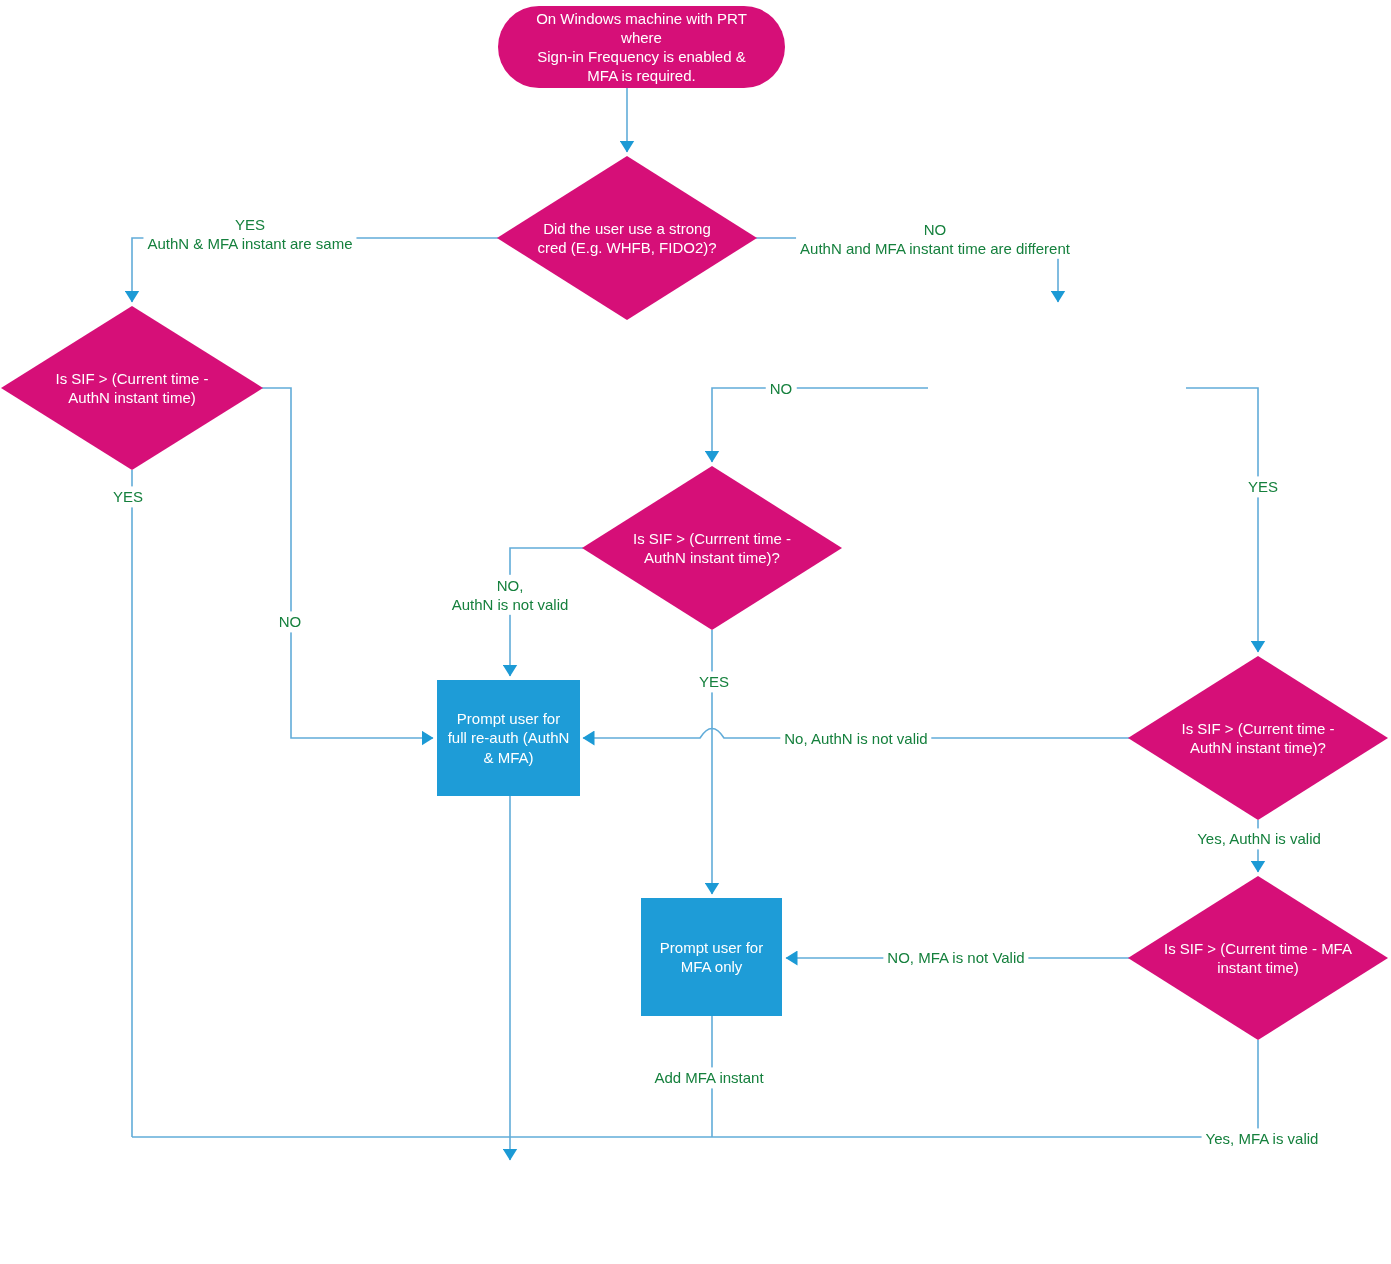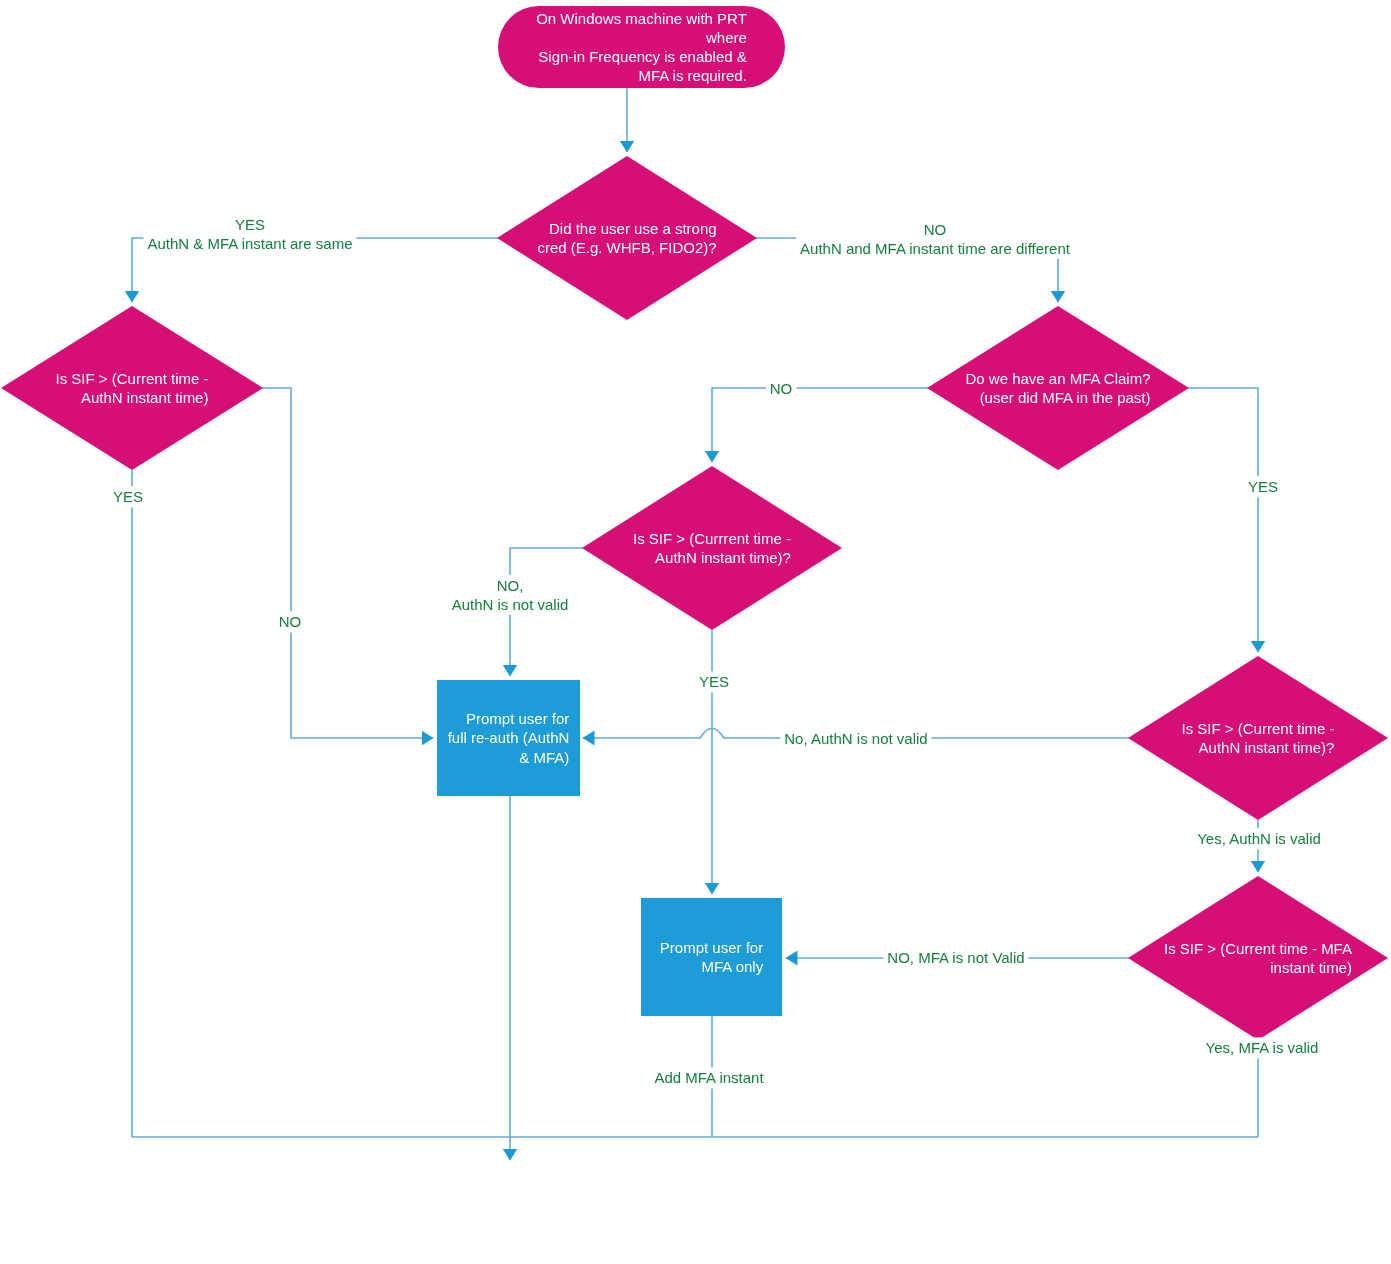--- a/index.html
+++ b/index.html
@@ -20,21 +20,21 @@
     fill: none;
     stroke: #61acd9;
     stroke-width: 1.6;
   }
   .node {
     position: absolute;
     z-index: 2;
     display: flex;
     align-items: center;
     justify-content: center;
-    text-align: right;
+    text-align: center;
     color: #ffffff;
     font-size: 15px;
     line-height: 1.28;
     white-space: pre-line;
   }
   .pink { background: #d60f78; }
   .blue { background: #1e9cd7; }
   .stadium { border-radius: 999px; }
   .diamond { clip-path: polygon(50% 0, 100% 50%, 50% 100%, 0 50%); }
   .elabel {
@@ -85,22 +85,20 @@
 where
 Sign-in Frequency is enabled &amp;
 MFA is required.</div>
 
   <div class="node pink diamond" style="left:497px; top:156px; width:260px; height:164px;">Did the user use a strong
 cred (E.g. WHFB, FIDO2)?</div>
 
   <div class="node pink diamond" style="left:1px; top:306px; width:262px; height:164px;">Is SIF &gt; (Current time -
 AuthN instant time)</div>
 
-  <div class="node pink diamond" style="left:927px; top:306px; width:262px; height:164px;">Do we have an MFA Claim?
-(user did MFA in the past)</div>
 
   <div class="node pink diamond" style="left:582px; top:466px; width:260px; height:164px;">Is SIF &gt; (Currrent time -
 AuthN instant time)?</div>
 
   <div class="node pink diamond" style="left:1128px; top:656px; width:260px; height:164px;">Is SIF &gt; (Current time -
 AuthN instant time)?</div>
 
   <div class="node pink diamond" style="left:1128px; top:876px; width:260px; height:164px;">Is SIF &gt; (Current time - MFA
 instant time)</div>
 
@@ -130,17 +128,17 @@
 AuthN is not valid</div>
 
   <div class="elabel" style="left:714px; top:682px;">YES</div>
 
   <div class="elabel" style="left:856px; top:739px;">No, AuthN is not valid</div>
 
   <div class="elabel" style="left:1259px; top:839px;">Yes, AuthN is valid</div>
 
   <div class="elabel" style="left:956px; top:958px;">NO, MFA is not Valid</div>
 
-  <div class="elabel" style="left:1262px; top:1048px;">Yes, MFA is valid</div>
+  <div class="elabel" style="left:1262px; top:1139px;">Yes, MFA is valid</div>
 
   <div class="elabel" style="left:709px; top:1078px;">Add MFA instant</div>
 
 </div>
 
 </body></html>

